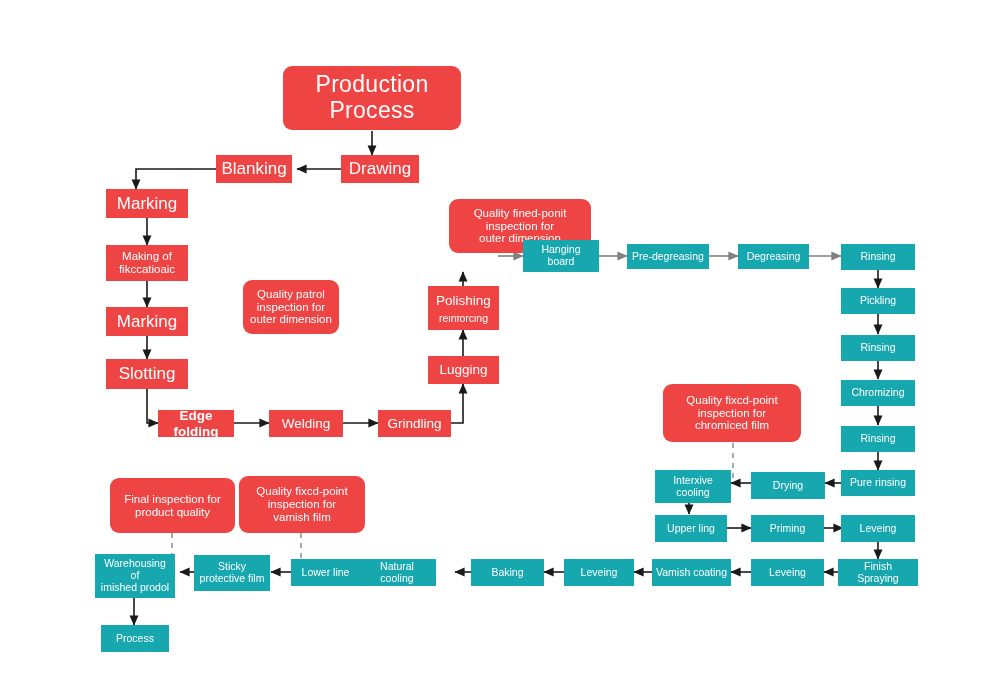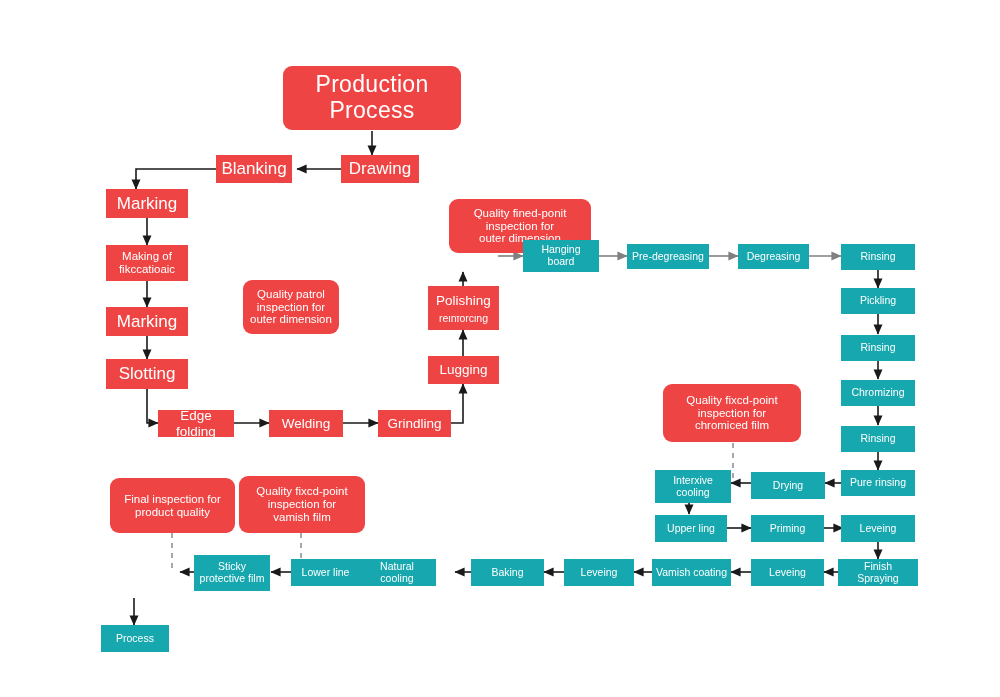--- a/index.html
+++ b/index.html
@@ -137,21 +137,21 @@
 
   <div class="node dark big" style="left:106px;top:189px;width:82px;height:29px;">Marking</div>
 
   <div class="node dark sm" style="left:106px;top:245px;width:82px;height:36px;">Making of
 fikccatioaic</div>
 
   <div class="node dark big" style="left:106px;top:307px;width:82px;height:29px;">Marking</div>
 
   <div class="node dark big" style="left:106px;top:359px;width:82px;height:30px;">Slotting</div>
 
-  <div class="node dark mid" style="left:158px;top:410px;width:76px;height:27px;">Edge folding</div>
+  <div class="node dark mid" style="left:158px;top:410px;width:76px;height:27px;font-weight:bold;">Edge folding</div>
 
   <div class="node dark mid" style="left:269px;top:410px;width:74px;height:27px;">Welding</div>
 
   <div class="node dark mid" style="left:378px;top:410px;width:73px;height:27px;">Grindling</div>
 
   <div class="node dark rounded sm" style="left:243px;top:280px;width:96px;height:54px;">Quality patrol
 inspection for
 outer dimension</div>
 
   <div class="node dark mid" style="left:428px;top:356px;width:71px;height:28px;">Lugging</div>
@@ -209,20 +209,23 @@
 
   <div class="node light xs" style="left:471px;top:559px;width:73px;height:27px;">Baking</div>
 
   <div class="node light xs" style="left:358px;top:559px;width:78px;height:27px;">Natural cooling</div>
 
   <div class="node light xs" style="left:291px;top:559px;width:69px;height:27px;">Lower line</div>
 
   <div class="node light xs" style="left:194px;top:555px;width:76px;height:36px;">Sticky
 protective film</div>
 
+  <div class="node light xs" style="left:95px;top:554px;width:80px;height:44px;">Warehousing
+of
+imished prodol</div>
 
   <div class="node light xs" style="left:101px;top:625px;width:68px;height:27px;">Process</div>
 
   <div class="node dark rounded sm" style="left:239px;top:476px;width:126px;height:57px;">Quality fixcd-point
 inspection for
 vamish film</div>
 
   <div class="node dark rounded sm" style="left:110px;top:478px;width:125px;height:55px;">Final inspection for
 product quality</div>
 

